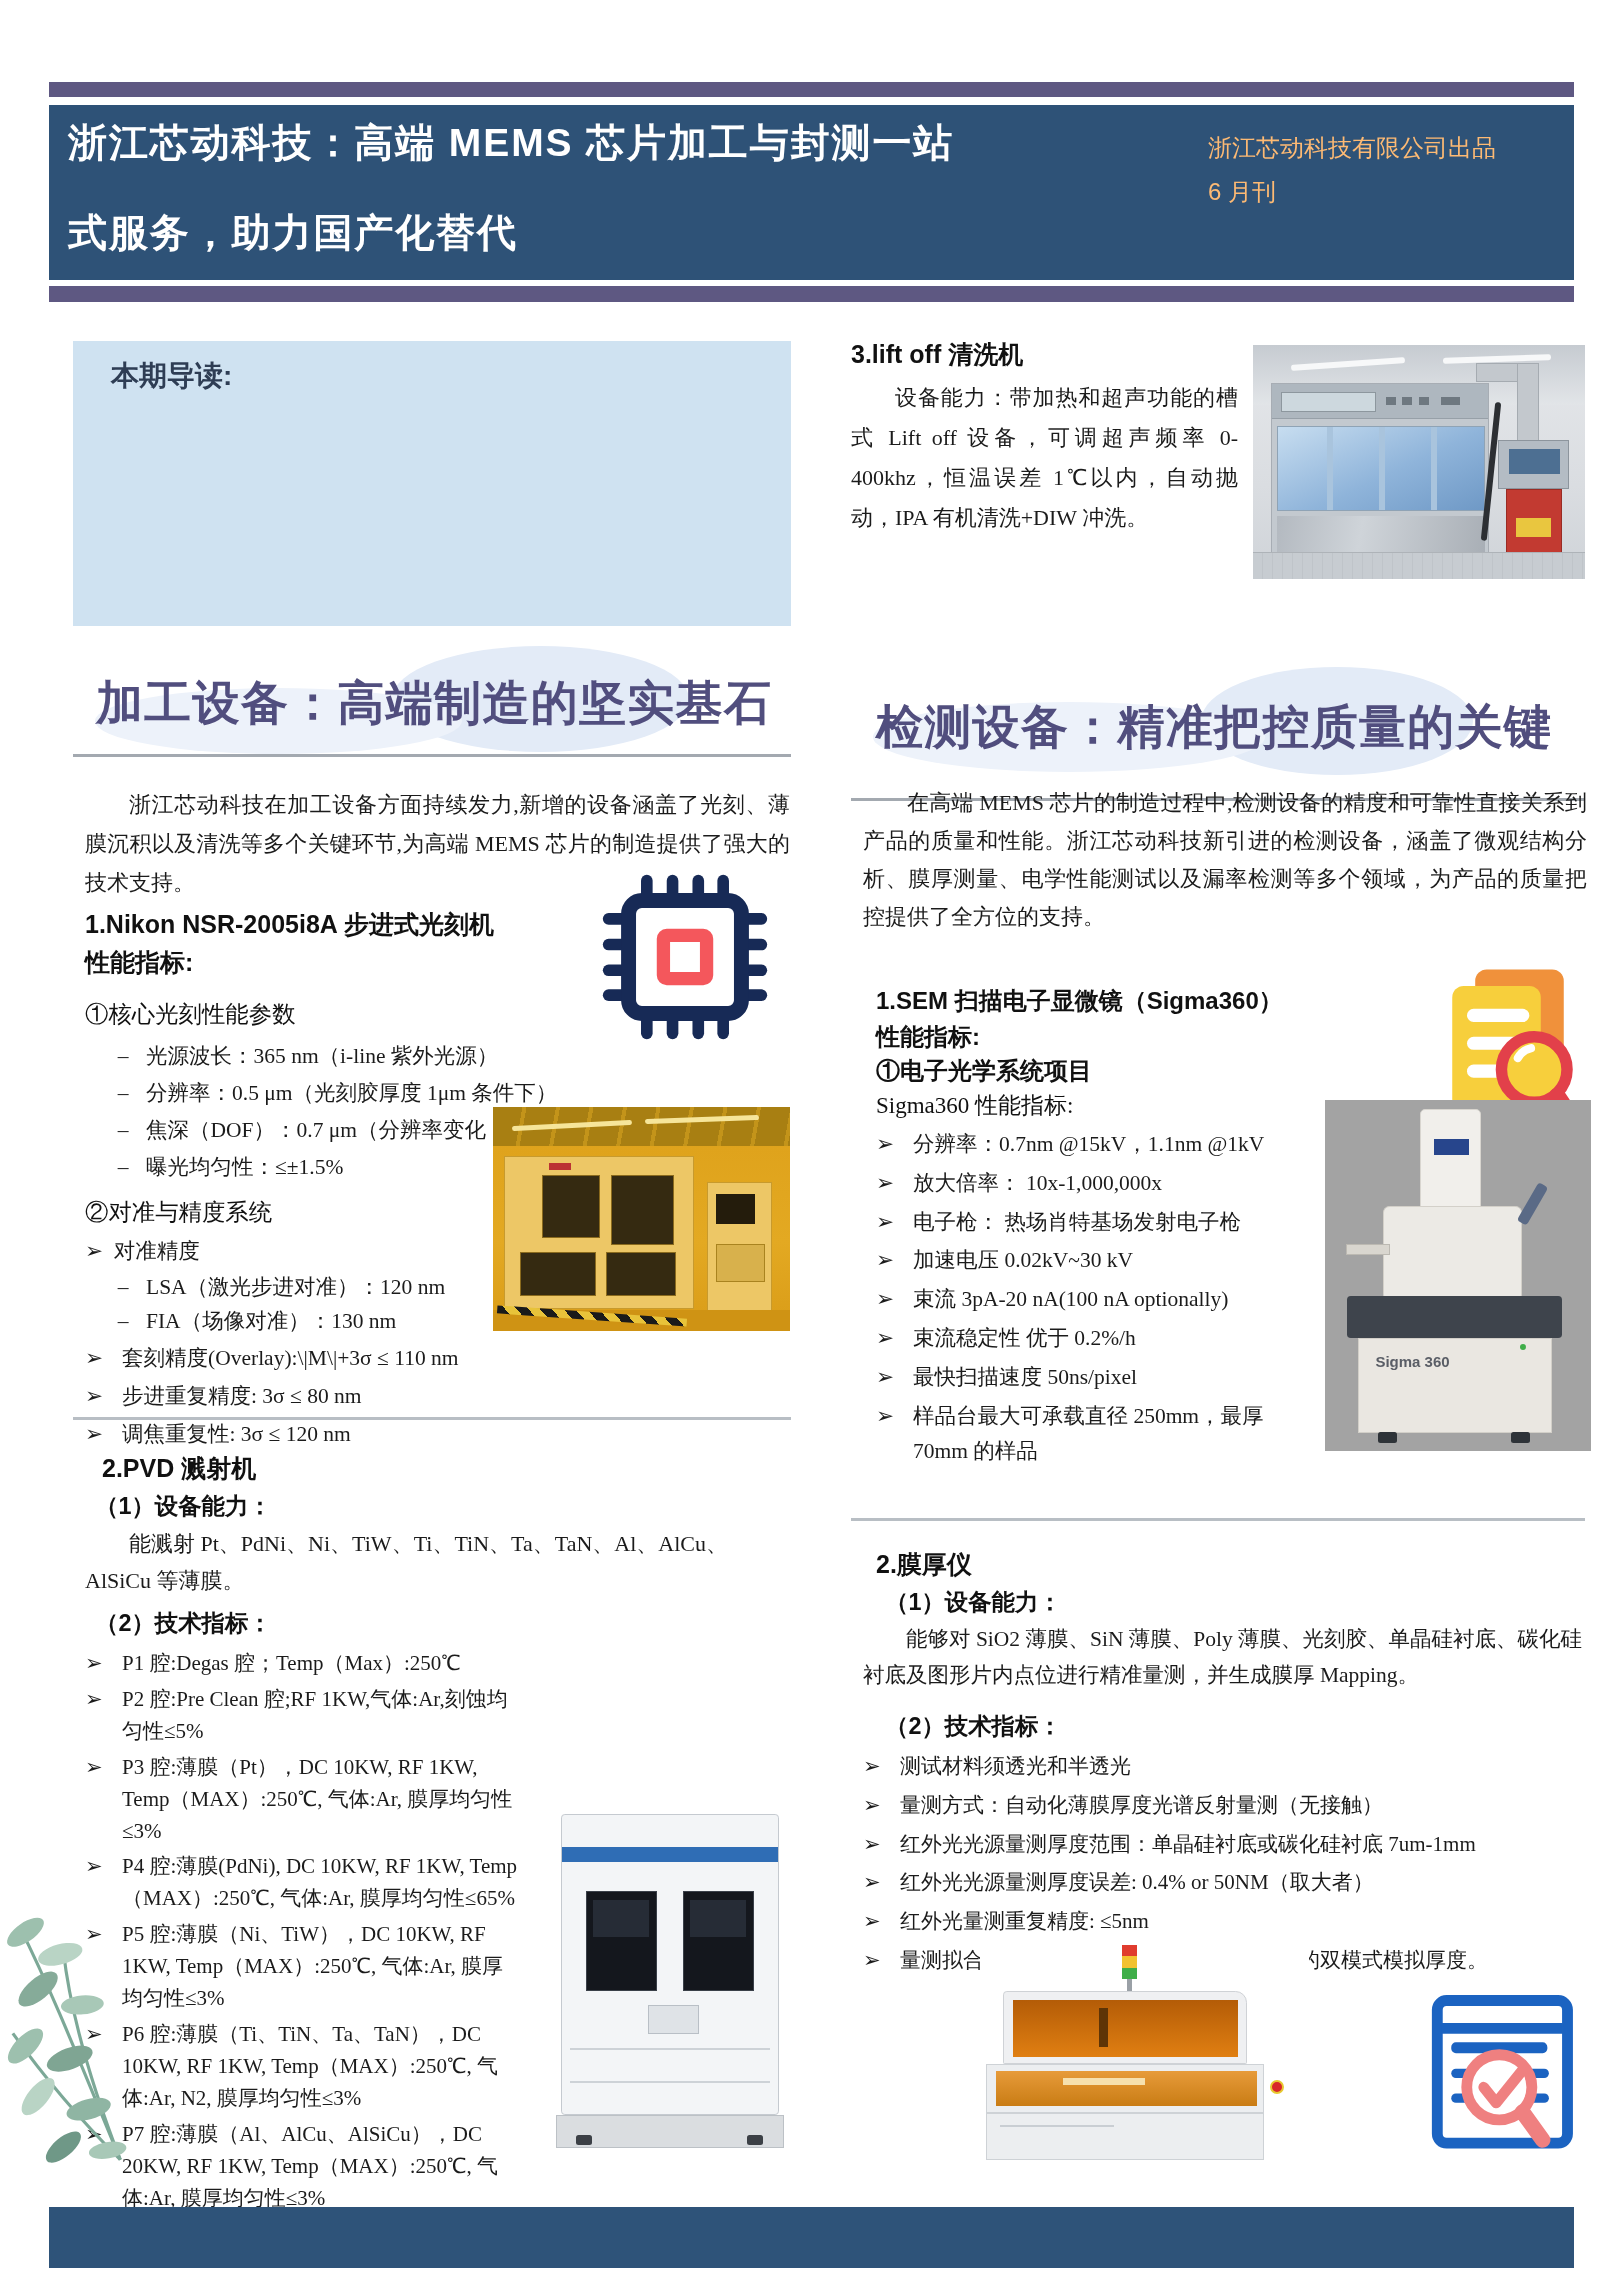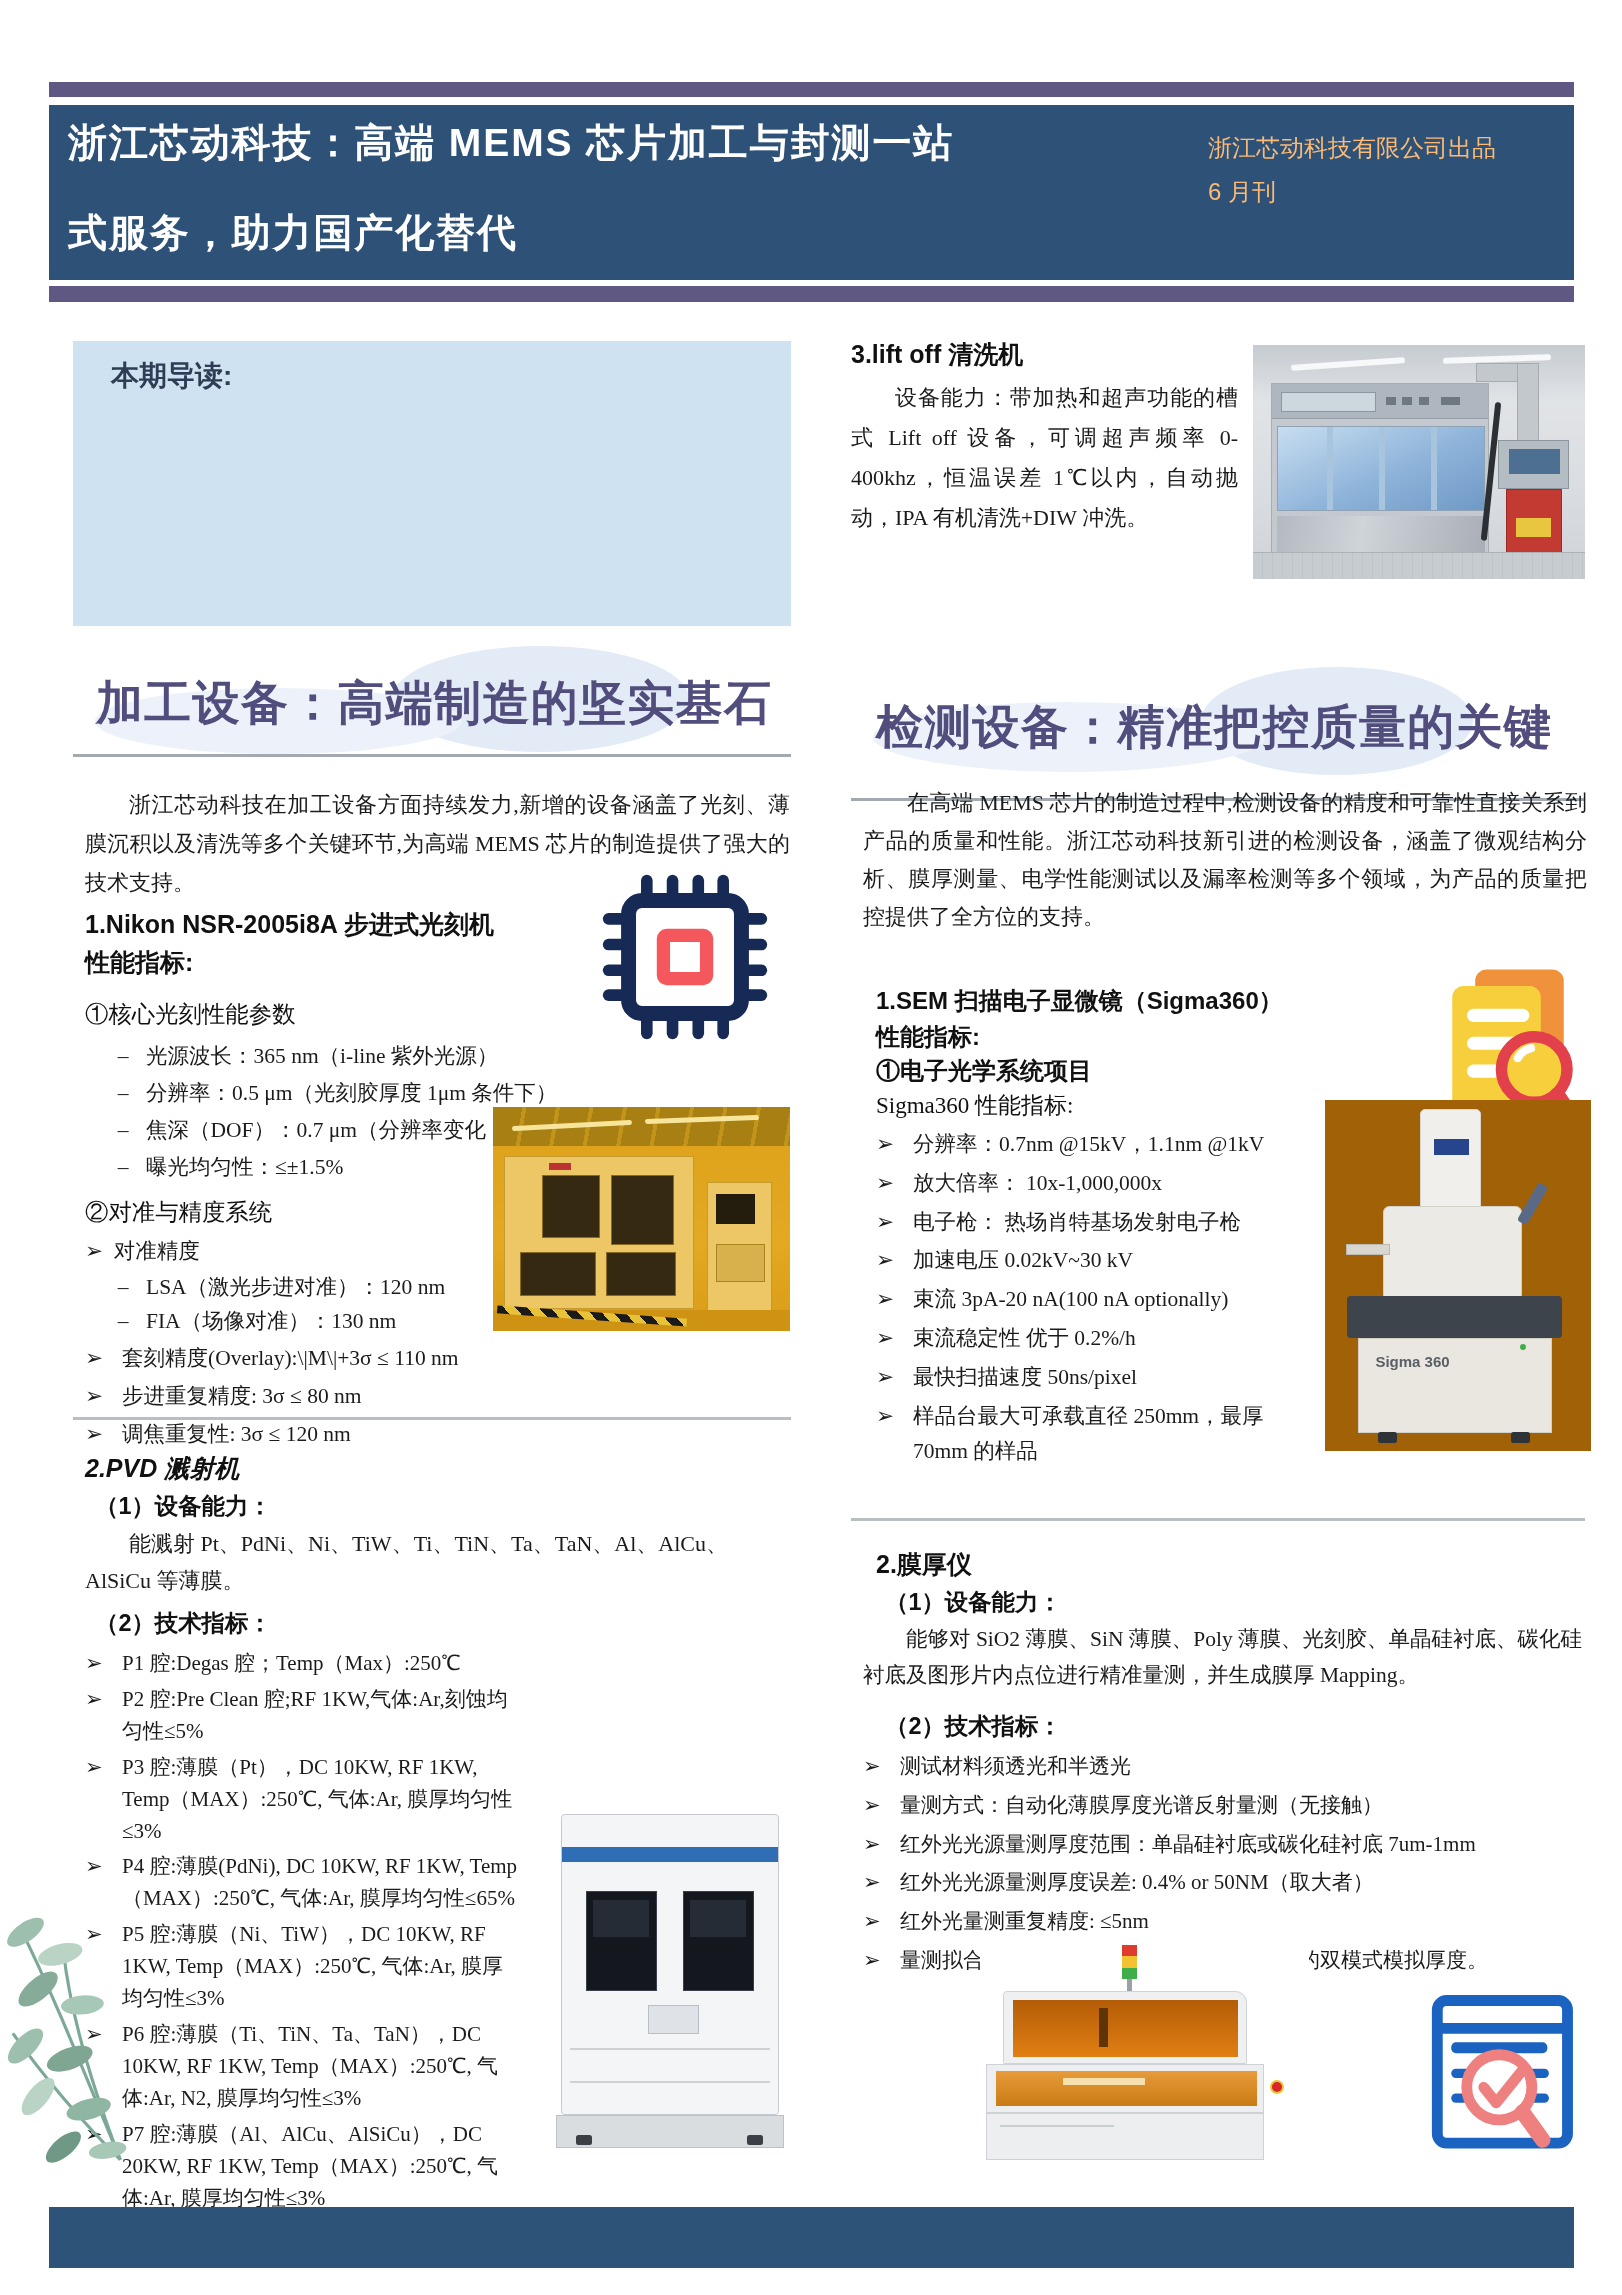--- a/index.html
+++ b/index.html
@@ -259,21 +259,21 @@
     <div class="li-side">
       <i></i>
       <b></b>
     </div>
     <div class="li-floor"></div>
     <div class="li-hazard"></div>
   </div>
 
   <div class="divider thin" style="left:73px; top:1417px; width:718px;"></div>
 
-  <div class="h2t" style="left:85px; top:1452px;font-style:italic;">2.PVD 溅射机</div>
+  <div class="h2t" style="left:102px; top:1452px;">2.PVD 溅射机</div>
   <div class="h2t" style="left:95px; top:1490px; font-size:23.4px;">（1）设备能力：</div>
   <div class="para" style="left:85px; top:1525px; width:702px; line-height:37px; text-align:left;">能溅射 Pt、PdNi、Ni、TiW、Ti、TiN、Ta、TaN、Al、AlCu、AlSiCu 等薄膜。</div>
   <div class="h2t" style="left:95px; top:1607px; font-size:23.4px;">（2）技术指标：</div>
   <ul class="spec blk" style="left:85px; top:1647px; width:436px; font-size:21px; line-height:32px;">
     <li><span class="mk">➢</span><span>P1 腔:Degas 腔；Temp（Max）:250℃</span></li>
     <li><span class="mk">➢</span><span>P2 腔:Pre Clean 腔;RF 1KW,气体:Ar,刻蚀均匀性≤5%</span></li>
     <li><span class="mk">➢</span><span>P3 腔:薄膜（Pt），DC 10KW, RF 1KW, Temp（MAX）:250℃, 气体:Ar, 膜厚均匀性≤3%</span></li>
     <li><span class="mk">➢</span><span>P4 腔:薄膜(PdNi), DC 10KW, RF 1KW, Temp（MAX）:250℃, 气体:Ar, 膜厚均匀性≤65%</span></li>
     <li><span class="mk">➢</span><span>P5 腔:薄膜（Ni、TiW），DC 10KW, RF 1KW, Temp（MAX）:250℃, 气体:Ar, 膜厚均匀性≤3%</span></li>
     <li><span class="mk">➢</span><span>P6 腔:薄膜（Ti、TiN、Ta、TaN），DC 10KW, RF 1KW, Temp（MAX）:250℃, 气体:Ar, N2, 膜厚均匀性≤3%</span></li>
@@ -349,21 +349,21 @@
     <li><span class="mk">➢</span><span>分辨率：0.7nm @15kV，1.1nm @1kV</span></li>
     <li><span class="mk">➢</span><span>放大倍率：  10x-1,000,000x</span></li>
     <li><span class="mk">➢</span><span>电子枪：  热场肖特基场发射电子枪</span></li>
     <li><span class="mk">➢</span><span>加速电压 0.02kV~30 kV</span></li>
     <li><span class="mk">➢</span><span>束流 3pA-20 nA(100 nA optionally)</span></li>
     <li><span class="mk">➢</span><span>束流稳定性 优于 0.2%/h</span></li>
     <li><span class="mk">➢</span><span>最快扫描速度 50ns/pixel</span></li>
     <li><span class="mk">➢</span><span>样品台最大可承载直径 250mm，最厚 70mm 的样品</span></li>
   </ul>
 
-  <div class="photo" style="left:1325px; top:1100px; width:266px; height:351px; background:#a16207;text-align:right;">
+  <div class="photo" style="left:1325px; top:1100px; width:266px; height:351px; background:#a3a3a3;text-align:right;">
     <div class="sem-col">
         <i></i>
       </div>
     <div class="sem-head">
       <i></i>
       <b></b>
     </div>
     <div class="sem-desk"></div>
     <div class="sem-cab">
       <div class="sem-led"></div>

